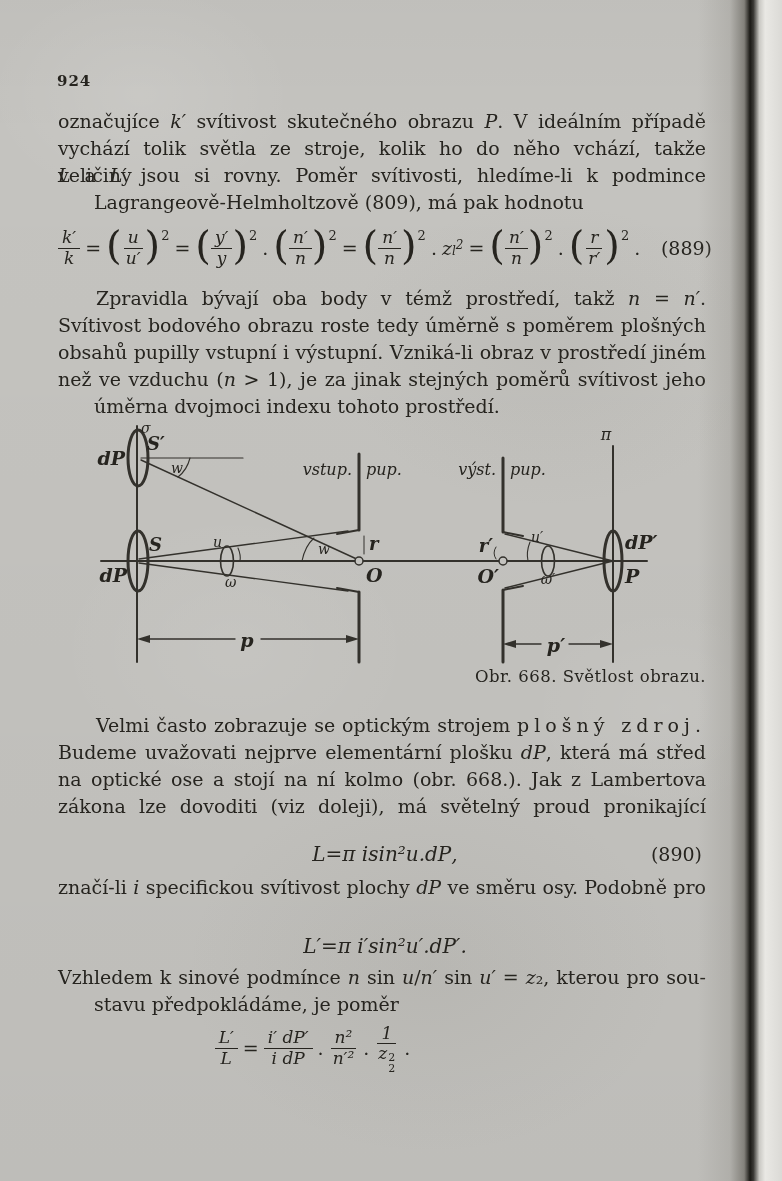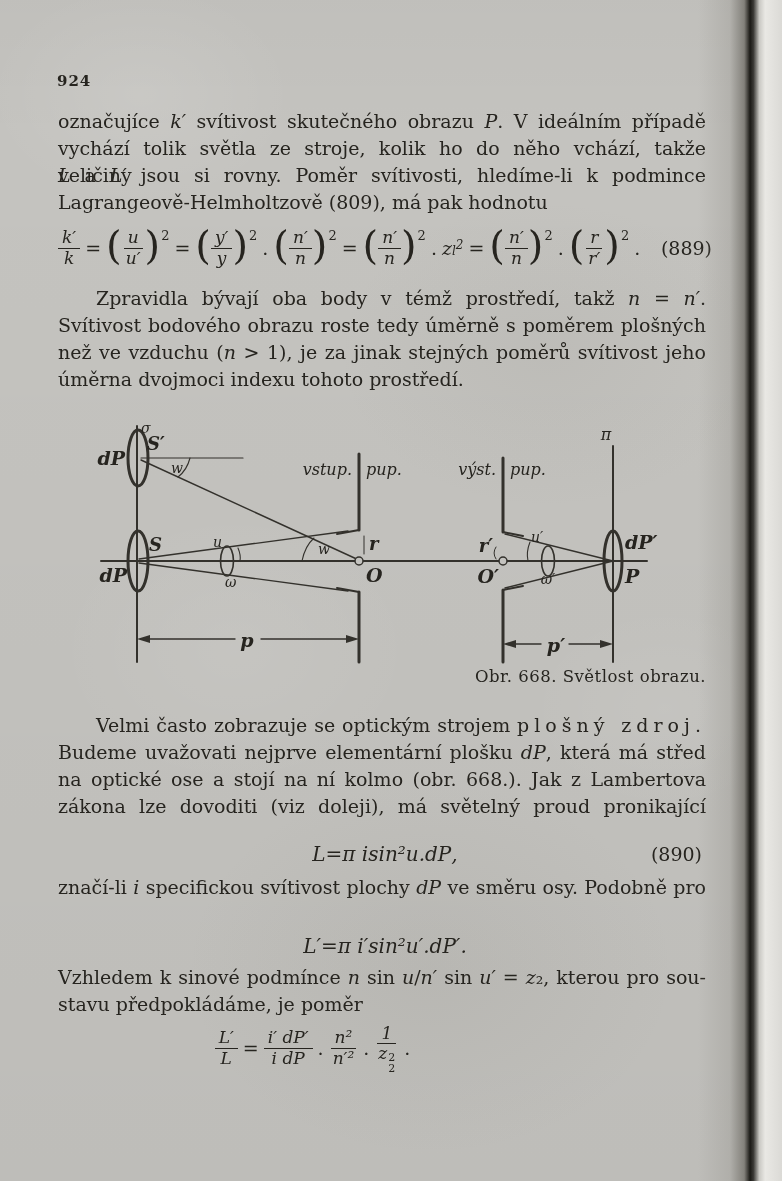--- a/index.html
+++ b/index.html
@@ -35,21 +35,21 @@
       #c9c8c3 73%,
       #e9e8e4 80%,
       #dbdad6 100%);
   }
   .page-number{
     position:absolute;left:57px;top:72px;
     font-size:15px;font-weight:600;letter-spacing:1px;
   }
   .para{position:absolute;left:58px;width:648px;font-size:19px;line-height:27px;}
   .line{text-align:justify;text-align-last:justify;height:27px;white-space:normal;}
-  .line.last{text-align-last:left;}
+  .line.last{text-align-last:left;margin-left:36px;}
   .line.indent{text-indent:38px;}
   .it{font-style:italic;}
   .spaced{letter-spacing:5px;}
   
   .formula-row{position:absolute;left:58px;width:654px;display:flex;align-items:center;}
   .fml{display:inline-flex;align-items:center;font-size:19px;font-style:italic;}
   .fml .op{font-style:normal;padding:0 5px;font-size:19px;}
   .frac{display:inline-flex;flex-direction:column;align-items:center;line-height:1.12;font-size:17px;font-style:italic;}
   .frac .fn{border-bottom:1.6px solid var(--ink);padding:0 4px;}
   .frac .fd{padding:0 4px;}
@@ -162,20 +162,21 @@
         <span class="psup">2</span>
       </span>
     <span class="op">.</span>
   </span>
   <span class="fnum">(889)</span>
 </div>
 
 <div class="para" style="top:285px;">
   <div class="line indent">Zpravidla bývají oba body v témž prostředí, takž <span class="it">n</span> = <span class="it">n′</span>.</div>
   <div class="line">Svítivost bodového obrazu roste tedy úměrně s poměrem plošných</div>
+  <div class="line">obsahů pupilly vstupní i výstupní. Vzniká-li obraz v prostředí jiném</div>
   <div class="line">než ve vzduchu (<span class="it">n</span> &gt; 1), je za jinak stejných poměrů svítivost jeho</div>
   <div class="line last">úměrna dvojmoci indexu tohoto prostředí.</div>
 </div>
 
 <svg viewBox="0 0 600 248" style="position:absolute;left:75px;top:420px;width:600px;height:248px;">
   <g stroke="#33312c" fill="none" stroke-linecap="round">
 
     <line x1="62" y1="6" x2="62" y2="242" stroke-width="2"></line>
     <ellipse cx="63" cy="38" rx="10" ry="28" stroke-width="3"></ellipse>
     <ellipse cx="63" cy="141" rx="10" ry="30" stroke-width="3"></ellipse>

